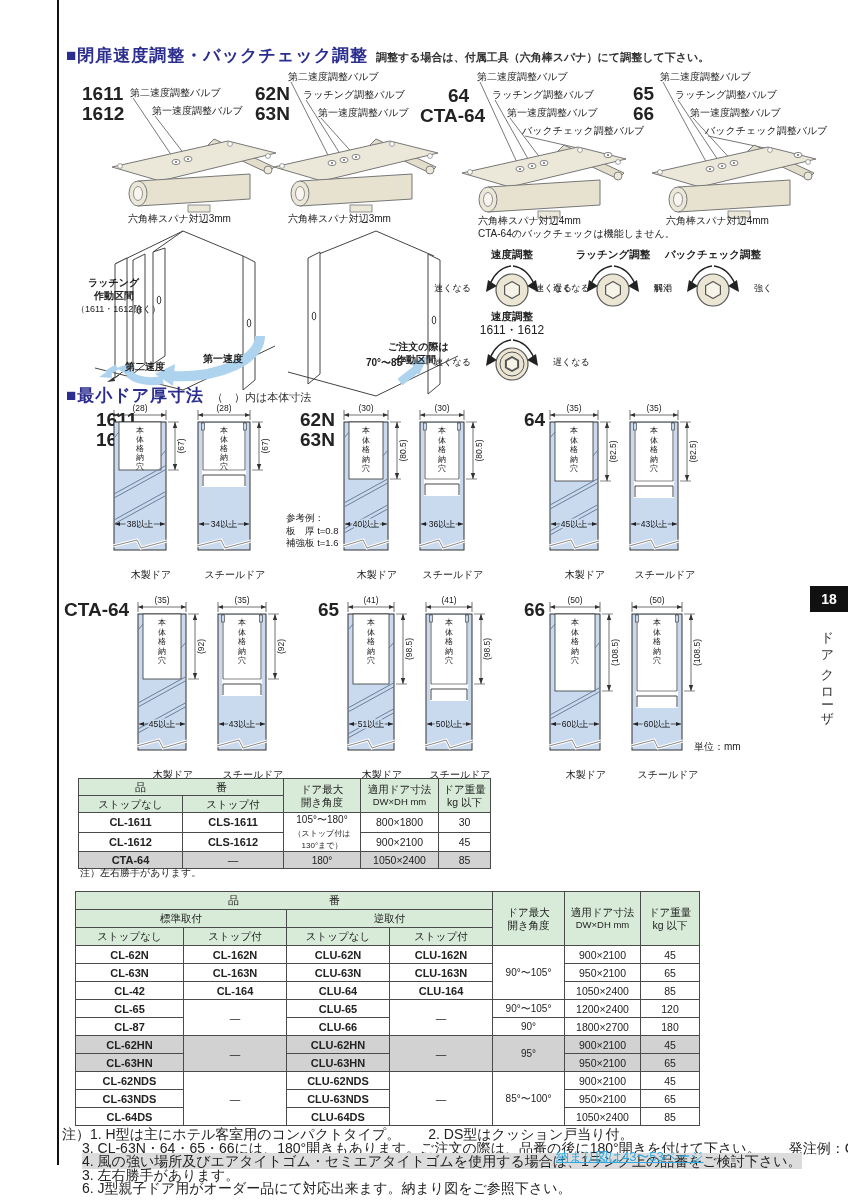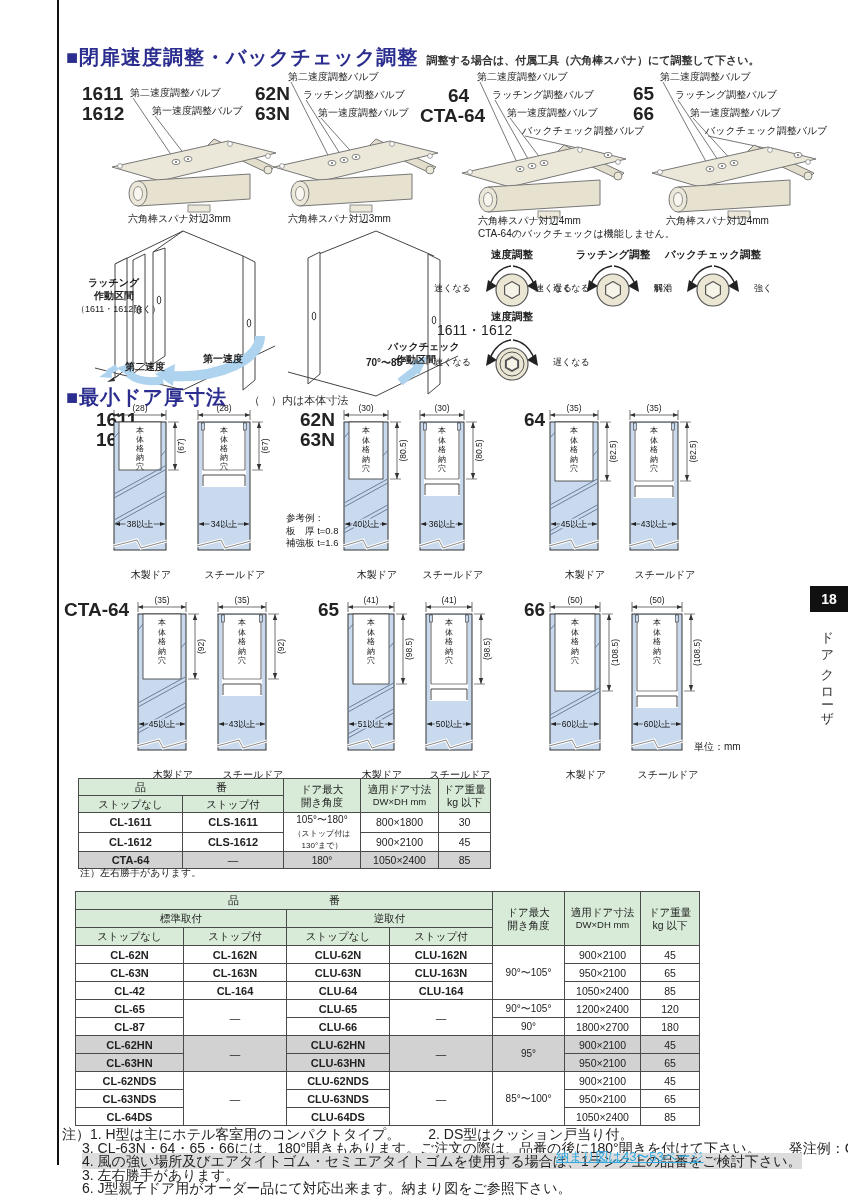--- a/index.html
+++ b/index.html
@@ -1,29 +1,29 @@
 <!DOCTYPE html>
 <html><head>
 <meta charset="utf-8">
 <style>
   html,body{margin:0;padding:0;background:#fff;}
   #page{position:relative;width:848px;height:1200px;background:#fff;overflow:hidden;
         font-family:"Liberation Sans","DejaVu Sans",sans-serif;color:#222;}
   .abs{position:absolute;}
   .vrule{position:absolute;left:57px;top:0;width:2px;height:1165px;background:#111;}
-  .sec-title{color:#2b2e8e;font-weight:bold;font-size:20px;letter-spacing:1px;}
+  .sec-title{color:#2b2e8e;font-weight:bold;font-size:17px;letter-spacing:1px;}
   .sec-sub{font-size:11px;color:#333;margin-left:8px;font-weight:bold;}
-  .sec-sub2{font-size:11px;color:#333;margin-left:22px;}
+  .sec-sub2{font-size:11px;color:#333;margin-left:8px;}
   .mname{position:absolute;font-size:19px;font-weight:bold;line-height:20px;white-space:nowrap;}
   .vlabel{position:absolute;font-size:10px;color:#222;white-space:nowrap;}
   .cap{position:absolute;font-size:10px;color:#222;white-space:nowrap;}
   .slab{position:absolute;font-size:10px;color:#222;white-space:nowrap;font-weight:bold;}
   .slab9{position:absolute;font-size:9px;color:#222;white-space:nowrap;}
   .ktitle{position:absolute;width:150px;text-align:center;font-size:10.5px;font-weight:bold;}
-  .ksub{position:absolute;width:150px;font-size:14px;}
+  .ksub{position:absolute;width:150px;text-align:center;font-size:12px;}
   .kside{position:absolute;font-size:9px;white-space:nowrap;}
   .dcap{text-align:center;font-size:10px;color:#222;margin-top:2px;white-space:nowrap;}
   .refnote{font-size:9.5px;line-height:12.5px;color:#222;}
   .unit{font-size:10px;color:#222;}
   table{border-collapse:collapse;table-layout:fixed;background:#fff;}
   th,td{border:1px solid #4a4a4a;text-align:center;padding:0 2px;overflow:hidden;font-size:10.5px;}
   th{background:#d8ebd8;font-weight:normal;line-height:1.15;}
   #t1 tr{height:17px;} #t2 tr{height:18px;}
   td.pn{font-weight:bold;font-size:11px;}
   td.ang{font-size:10px;}
@@ -222,21 +222,21 @@
         <polygon points="140,26 152,32 152,156 140,166"></polygon>
         <ellipse cx="26" cy="88" rx="1.8" ry="4"></ellipse>
           <ellipse cx="146" cy="92" rx="1.8" ry="4"></ellipse>
         <line x1="0" y1="144" x2="88" y2="168"></line>
           <line x1="88" y1="168" x2="170" y2="128"></line>
       </g>
       <line x1="112" y1="154" x2="130" y2="140" stroke="#aed3ef" stroke-width="8"></line>
       <polygon points="140,128 122,134 131,147" fill="#aed3ef"></polygon>
     </svg>
     <div class="slab" style="left:78px;top:128px">70°〜85°</div>
-    <div class="slab" style="left:100px;top:112px">バックチェック</div>
+    <div class="slab" style="left:100px;top:112px">ご注文の際は</div>
     <div class="slab" style="left:108px;top:125px">作動区間</div>
   </div>
 
   <div id="knobs">
       <div class="abs" style="left:437px;top:248px;width:150px;height:86px">
   <div class="ktitle" style="left:0;top:0">速度調整</div>
 
   <svg class="abs" style="left:20px;top:14px" width="110" height="52">
   <path d="M33,22 Q40,6 54,4" fill="none" stroke="#222" stroke-width="1.4"></path>
   <polygon points="29,30 31,18 40,24" fill="#222"></polygon>

